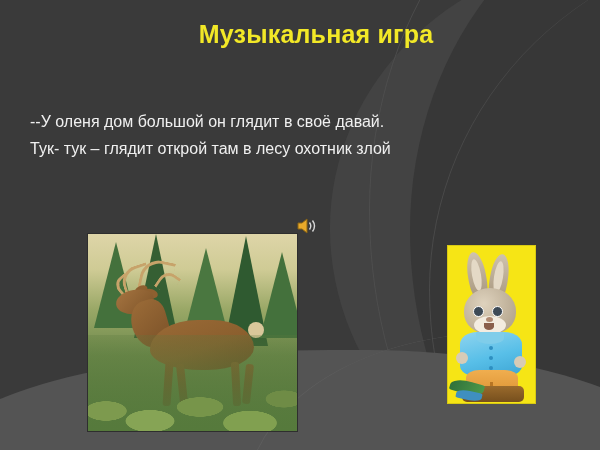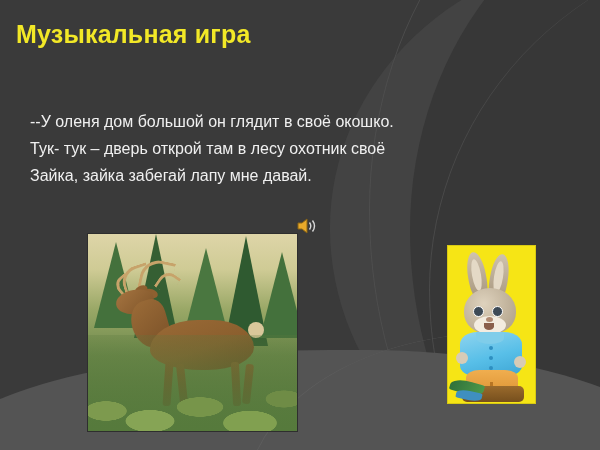--- a/index.html
+++ b/index.html
@@ -61,22 +61,23 @@
     width: 460px; height: 230px;
     border-left: 1px solid #5d5d5d;
     border-radius: 60% 0 0 0 / 80% 0 0 0;
     transform: rotate(5deg);
   }
 
   
   .title-block {
     position: absolute;
     top: 18px; left: 0; right: 0;
-    text-align: left;
+    text-align: center;
     z-index: 5;
+    padding-left: 16px;
   }
   .title-line {
     color: #f2e827;
     font-size: 25px;
     font-weight: bold;
     line-height: 32px;
     letter-spacing: 0.2px;
     white-space: nowrap;
   }
   .title-line-1 { padding-left: 16px; }
@@ -302,23 +303,22 @@
   <div class="bg-layer bg-curve-line-1"></div>
   <div class="bg-layer bg-curve-line-2"></div>
   <div class="bg-layer bg-bottom-band"></div>
   <div class="bg-layer bg-bottom-curve-line"></div>
 
   <div class="title-block">
     <div class="title-line title-line-1">Музыкальная игра</div>
   </div>
 
   <div class="body-block">
-    <div class="body-line">--У оленя дом большой он глядит в своё окошко.</div>
-    <div class="body-line">Тук- тук – дверь открой там в лесу охотник своё</div>
-    <div class="body-line">Зайка, зайка забегай лапу мне давай.</div>
+    <div class="body-line">--У оленя дом большой он глядит в своё давай.</div>
+    <div class="body-line">Тук- тук – глядит открой там в лесу охотник злой</div>
   </div>
 
   <div class="speaker-icon">
     <svg width="22" height="18" viewBox="0 0 22 18" aria-hidden="true">
       <path d="M2 6 h4 L11 2 v14 L6 12 H2 Z" fill="#e8a92a" stroke="#8a6414" stroke-width="1"></path>
       <path d="M13.5 5.5 q2.6 3.5 0 7" fill="none" stroke="#d9d9d9" stroke-width="1.4"></path>
       <path d="M16.5 3.5 q4 5.5 0 11" fill="none" stroke="#d9d9d9" stroke-width="1.4"></path>
     </svg>
   </div>
 

